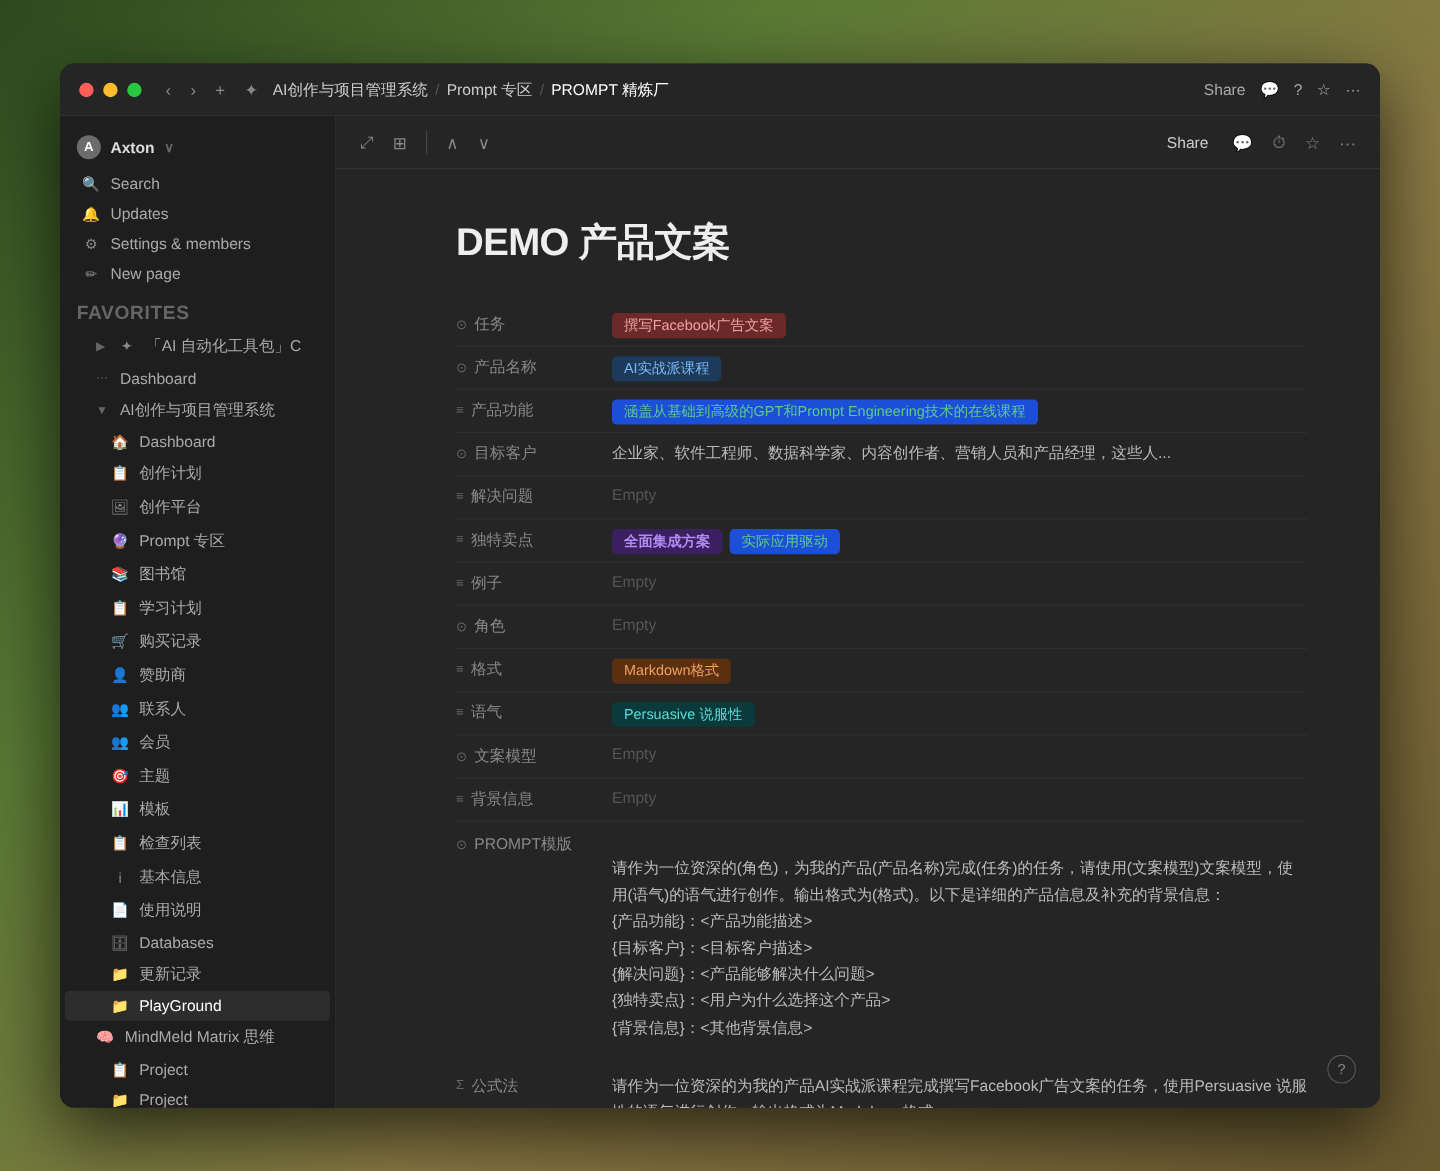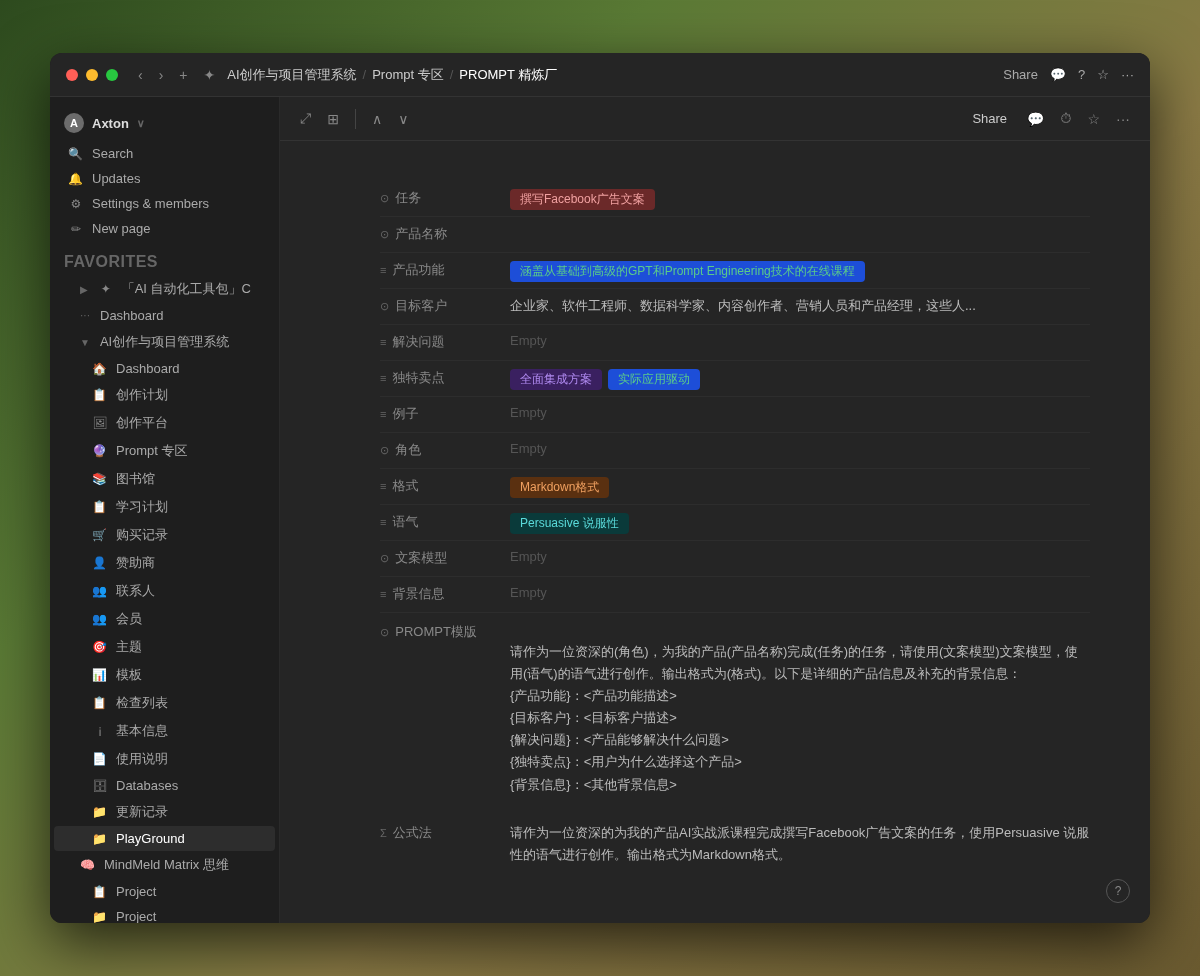--- a/index.html
+++ b/index.html
@@ -243,21 +243,21 @@
     .tag {
       display: inline-block;
       padding: 2px 10px;
       border-radius: 4px;
       font-size: 12px;
       font-weight: 500;
     }
     .tag-red { background: #6b2929; color: #f0a0a0; }
     .tag-blue { background: #1e3a5a; color: #7ab8f5; }
     .tag-green-dark { background: #1d4ed8; color: #5acb8a; }
-    .tag-purple { background: #3a2060; color: #b08af0; }
+    .tag-purple { background: #3a2060; color: #b08af0; font-weight: bold; }
     .tag-orange { background: #5a3010; color: #f0a060; }
     .tag-teal { background: #0a3a3a; color: #5adada; }
     .doc-text {
       font-size: 13px;
       color: #bbb;
       line-height: 1.7;
     }
   </style>
 </head>
 <body>
@@ -439,35 +439,39 @@
         <div class="toolbar-right">
           <button class="share-btn">Share</button>
           <button class="toolbar-btn">💬</button>
           <button class="toolbar-btn">⏱</button>
           <button class="toolbar-btn">☆</button>
           <button class="toolbar-btn">···</button>
         </div>
       </div>
 
       <div class="doc-content">
+        <div class="doc-title">DEMO 产品文案</div>
 
         <div class="prop-row">
           <div class="prop-label">
             <span class="prop-icon">⊙</span>
             <span>任务</span>
           </div>
           <div class="prop-value">
             <span class="tag tag-red">撰写Facebook广告文案</span>
           </div>
         </div>
 
         <div class="prop-row">
           <div class="prop-label">
             <span class="prop-icon">⊙</span>
             <span>产品名称</span>
+          </div>
+          <div class="prop-value">
+            <span class="tag tag-blue">AI实战派课程</span>
           </div>
         </div>
 
         <div class="prop-row">
           <div class="prop-label">
             <span class="prop-icon">≡</span>
             <span>产品功能</span>
           </div>
           <div class="prop-value">
             <span class="tag tag-green-dark">涵盖从基础到高级的GPT和Prompt Engineering技术的在线课程</span>

